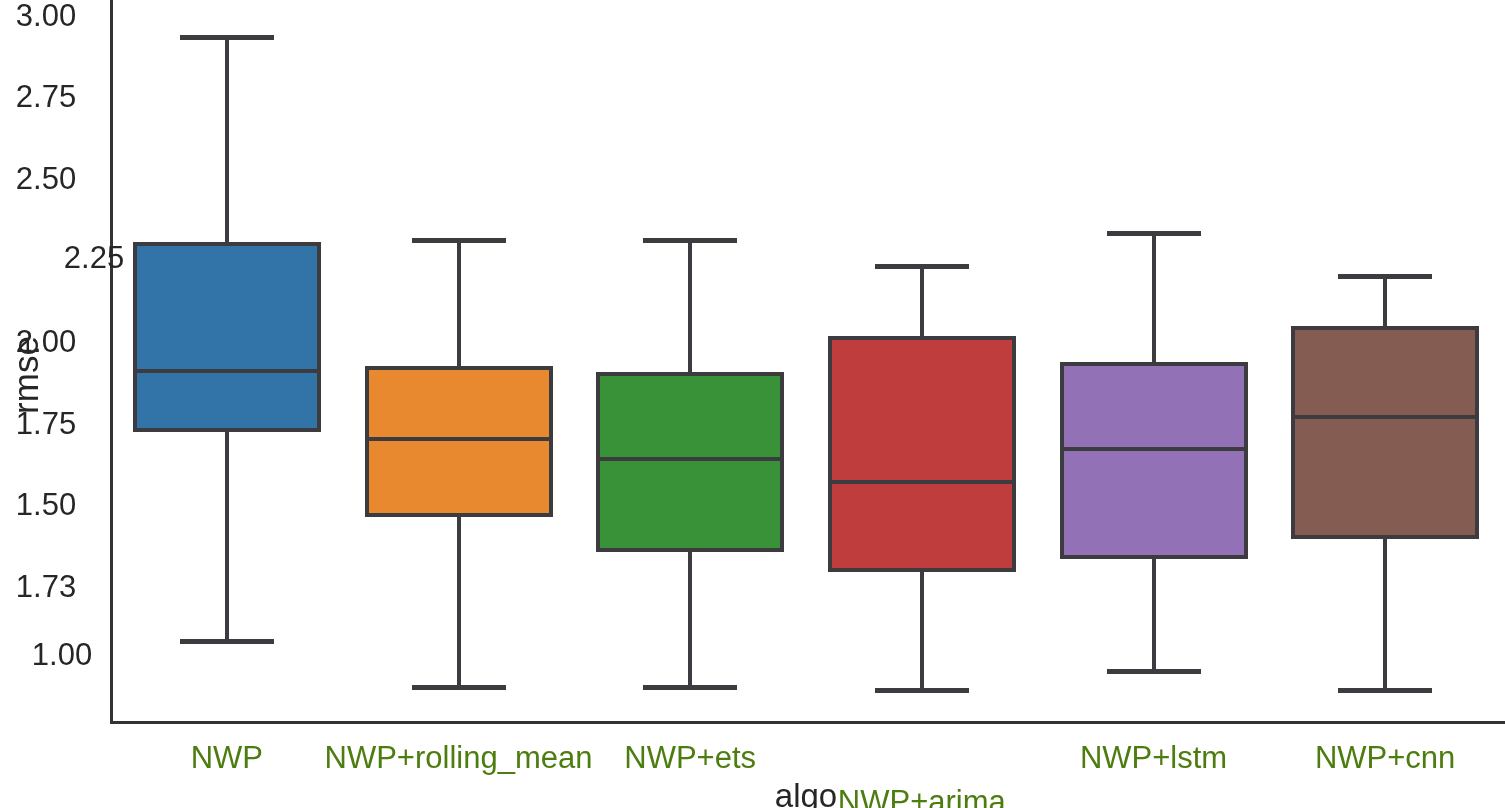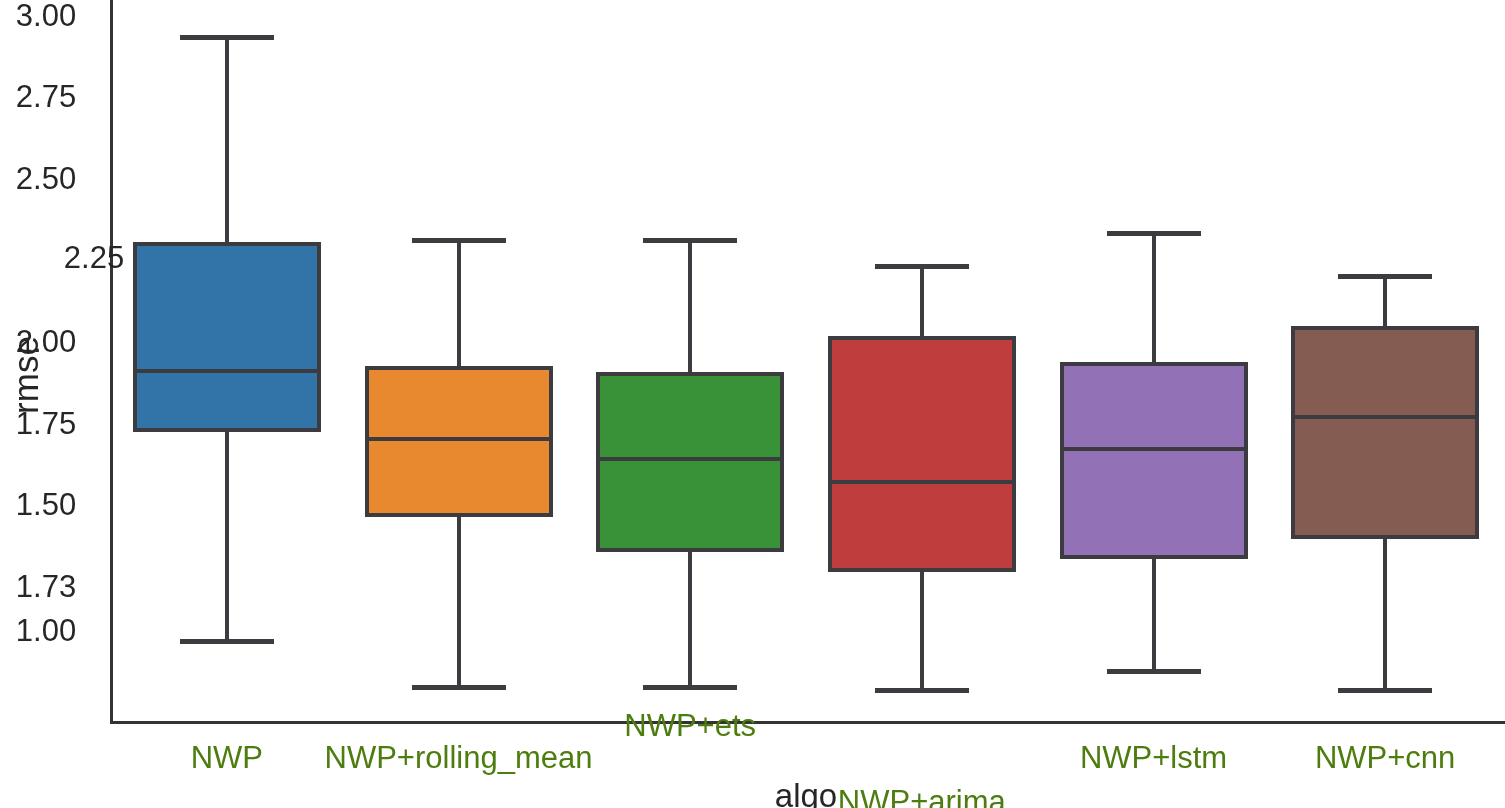--- a/index.html
+++ b/index.html
@@ -70,21 +70,21 @@
   <div class="spine-bottom" style="left:110px; top:721px; width:1395px; height:3px;"></div>
   <div id="yticks">
       <div class="ytick" style="top: -0.5px;">3.00</div>
       <div class="ytick" style="top: 81.125px;">2.75</div>
       <div class="ytick" style="top: 162.75px;">2.50</div>
       <div class="ytick" style="top: 242px; padding-left: 48px;">2.25</div>
       <div class="ytick" style="top: 326px;">2.00</div>
       <div class="ytick" style="top: 407.625px;">1.75</div>
       <div class="ytick" style="top: 489.25px;">1.50</div>
       <div class="ytick" style="top: 570.875px;">1.73</div>
-      <div class="ytick" style="top: 615px;">1.00</div>
+      <div class="ytick" style="top: 639px; margin-left: 16px;">1.00</div>
     </div>
   <div id="boxes">
       <div style="position: absolute; left: 224.833px; top: 37.855px; width: 4px; height: 205.695px; background: rgb(59, 59, 64);"></div>
       <div style="position: absolute; left: 224.833px; top: 429.655px; width: 4px; height: 212.225px; background: rgb(59, 59, 64);"></div>
       <div style="position: absolute; left: 179.833px; top: 35.355px; width: 94px; height: 5px; background: rgb(59, 59, 64);"></div>
       <div style="position: absolute; left: 179.833px; top: 639.38px; width: 94px; height: 5px; background: rgb(59, 59, 64);"></div>
       <div class="bx" style="position: absolute; left: 132.833px; top: 241.55px; width: 188px; height: 190.105px; background: rgb(50, 116, 168); border: 4px solid rgb(59, 59, 64);"></div>
       <div style="position: absolute; left: 136.833px; top: 368.885px; width: 180px; height: 4px; background: rgb(59, 59, 64);"></div>
       <div style="position: absolute; left: 456.5px; top: 240.285px; width: 4px; height: 127.335px; background: rgb(59, 59, 64);"></div>
       <div style="position: absolute; left: 456.5px; top: 514.545px; width: 4px; height: 173.045px; background: rgb(59, 59, 64);"></div>
@@ -113,19 +113,19 @@
       <div style="position: absolute; left: 1383.17px; top: 276.2px; width: 4px; height: 52.24px; background: rgb(59, 59, 64);"></div>
       <div style="position: absolute; left: 1383.17px; top: 537.4px; width: 4px; height: 153.455px; background: rgb(59, 59, 64);"></div>
       <div style="position: absolute; left: 1338.17px; top: 273.7px; width: 94px; height: 5px; background: rgb(59, 59, 64);"></div>
       <div style="position: absolute; left: 1338.17px; top: 688.355px; width: 94px; height: 5px; background: rgb(59, 59, 64);"></div>
       <div class="bx" style="position: absolute; left: 1291.17px; top: 326.44px; width: 188px; height: 212.96px; background: rgb(132, 92, 82); border: 4px solid rgb(59, 59, 64);"></div>
       <div style="position: absolute; left: 1295.17px; top: 414.595px; width: 180px; height: 4px; background: rgb(59, 59, 64);"></div>
     </div>
   <div id="xticks">
       <div class="xtick" style="left: 226.833px; top: 742px;">NWP</div>
       <div class="xtick" style="left: 458.5px; top: 742px;">NWP+rolling_mean</div>
-      <div class="xtick" style="left: 690.167px; top: 710px;">NWP+ets</div>
+      <div class="xtick" style="left: 690.167px; top: 742px;">NWP+ets</div>
       <div class="xtick" style="left: 921.833px; top: 742px; margin-top: 44px;">NWP+arima</div>
       <div class="xtick" style="left: 1153.5px; top: 742px;">NWP+lstm</div>
       <div class="xtick" style="left: 1385.17px; top: 742px;">NWP+cnn</div>
     </div>
   <div class="x-axis-label" style="left:806px; top:779px;">algo</div>
 </div>
 
 </body></html>

